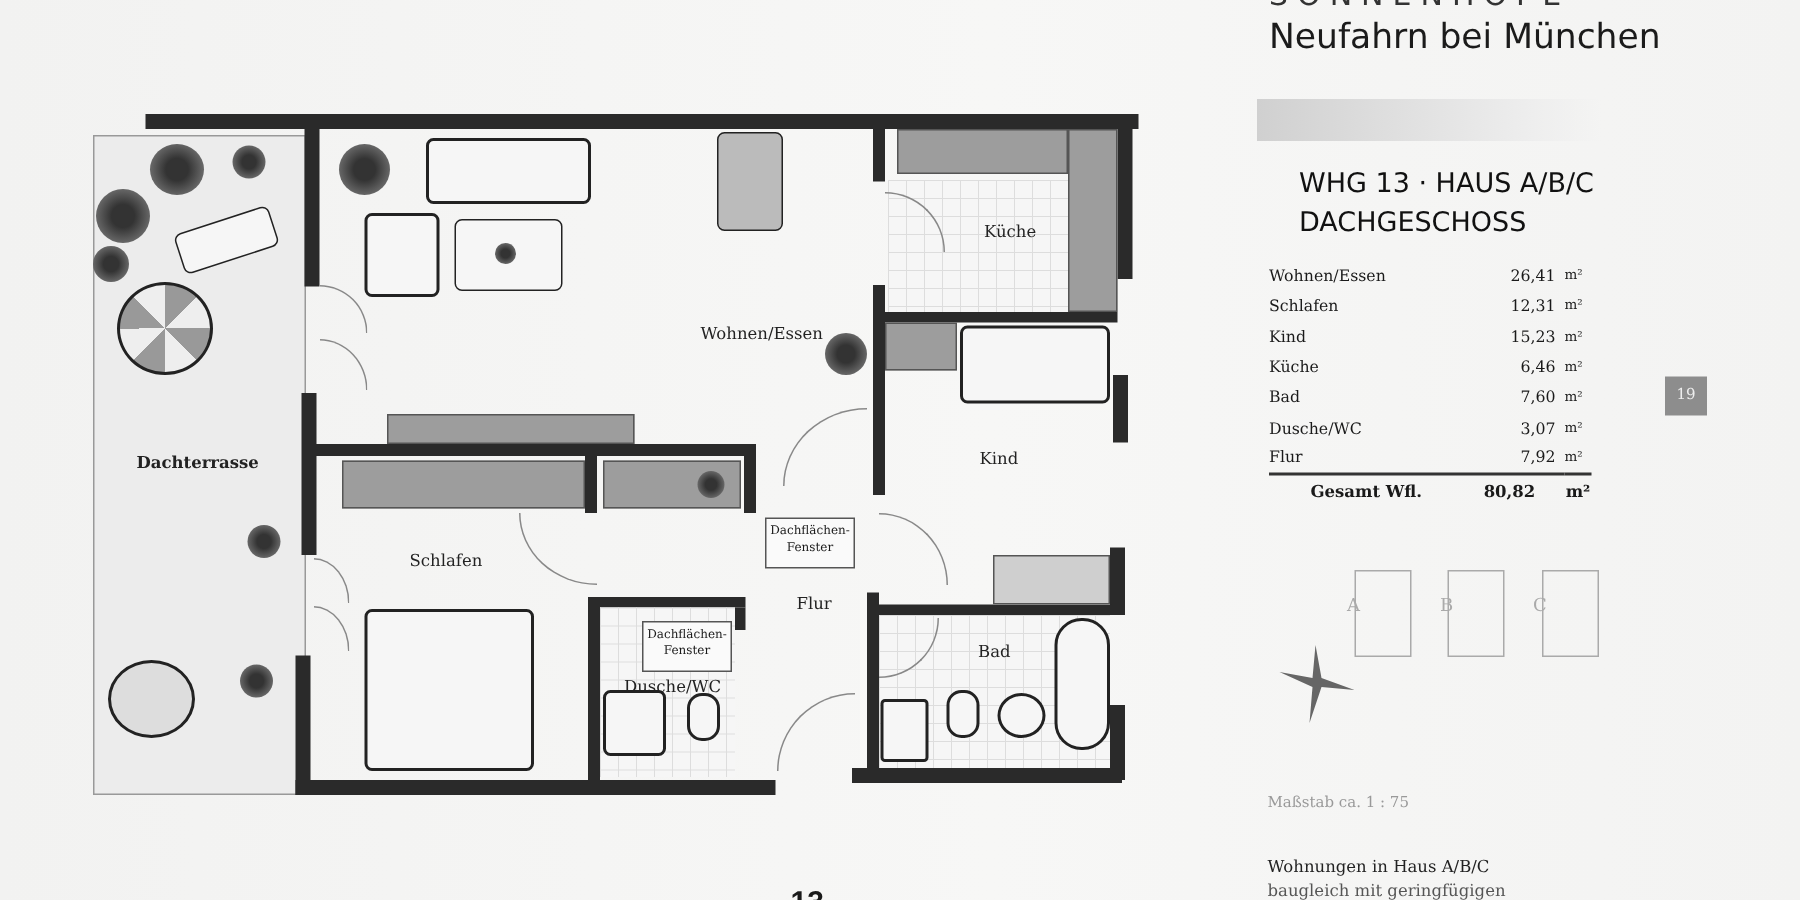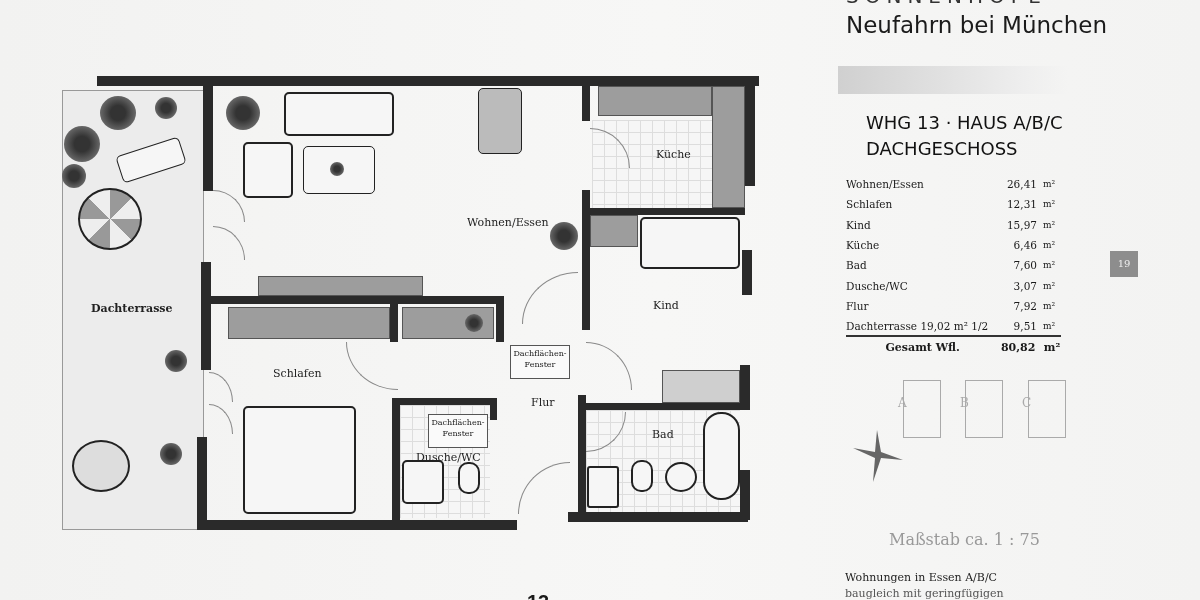--- a/index.html
+++ b/index.html
@@ -24,21 +24,21 @@
     .unit-title { position: absolute; left: 846px; top: 110px; font-size: 18px; line-height: 26px; color: #111; margin-left: 20px; }
     table.areas { position: absolute; left: 846px; top: 174px; width: 215px; border-collapse: collapse; font-family: "DejaVu Serif", serif; font-size: 10.5px; }
     table.areas td { height: 20.3px; padding: 0; white-space: nowrap; }
     table.areas td.val { text-align: right; padding-right: 6px; }
     table.areas td.unit { width: 18px; font-size: 9px; }
     table.areas tr.total td { border-top: 2px solid #333; font-weight: bold; font-size: 11px; height: 22px; text-align: center; }
     .tab { position: absolute; left: 1110px; top: 251px; width: 28px; height: 26px; background: #8d8d8d; color: #eee; font-size: 10px; text-align: center; line-height: 26px; font-family: "DejaVu Serif", serif; }
     .mini { position: absolute; border: 1px solid #999; }
     .mini-label { position: absolute; font-family: "DejaVu Serif", serif; font-size: 12px; color: #aaa; }
     .compass { position: absolute; left: 843px; top: 420px; width: 70px; height: 70px; }
-    .scale { position: absolute; left: 845px; top: 530px; font-family: "DejaVu Serif", serif; font-size: 16px; color: #999; margin-left: 44px; }
+    .scale { position: absolute; left: 845px; top: 530px; font-family: "DejaVu Serif", serif; font-size: 10px; color: #999; }
     .note { position: absolute; left: 845px; top: 570px; font-family: "DejaVu Serif", serif; font-size: 11px; color: #222; line-height: 16px; }
   </style>
 </head>
 <body>
 
 <div class="page">
 
   <div class="plan">
     <div class="terrace"></div>
 
@@ -151,46 +151,41 @@
           <td class="val">26,41</td>
           <td class="unit">m²</td>
         </tr>
     <tr>
           <td>Schlafen</td>
           <td class="val">12,31</td>
           <td class="unit">m²</td>
         </tr>
     <tr>
           <td>Kind</td>
-          <td class="val">15,97</td>
+          <td class="val">15,23</td>
           <td class="unit">m²</td>
         </tr>
     <tr>
           <td>Küche</td>
           <td class="val">6,46</td>
           <td class="unit">m²</td>
         </tr>
     <tr>
           <td>Bad</td>
           <td class="val">7,60</td>
           <td class="unit">m²</td>
         </tr>
     <tr>
           <td>Dusche/WC</td>
           <td class="val">3,07</td>
           <td class="unit">m²</td>
         </tr>
     <tr>
           <td>Flur</td>
           <td class="val">7,92</td>
-          <td class="unit">m²</td>
-        </tr>
-    <tr>
-          <td>Dachterrasse 19,02 m² 1/2</td>
-          <td class="val">9,51</td>
           <td class="unit">m²</td>
         </tr>
     <tr class="total">
           <td>Gesamt Wfl.</td>
           <td class="val">80,82</td>
           <td class="unit">m²</td>
         </tr>
   </tbody>
     </table>
 
@@ -202,16 +197,16 @@
   <div class="mini-label" style="left:960px;top:396px;">B</div>
   <div class="mini" style="left:1028px;top:380px;width:38px;height:58px;border-color:#aaa;"></div>
   <div class="mini-label" style="left:1022px;top:396px;">C</div>
 
   <svg class="compass" viewBox="0 0 70 70">
     <polygon points="34,10 38,32 60,40 38,38 30,62 32,38 10,28 32,32" fill="#666"></polygon>
   </svg>
 
   <div class="scale">Maßstab ca. 1 : 75</div>
   <div class="note">
-    <div>Wohnungen in Essen A/B/C</div>
+    <div>Wohnungen in Haus A/B/C</div>
     <div style="color:#555;">baugleich mit geringfügigen</div>
   </div>
 </div>
 
 </body></html>

